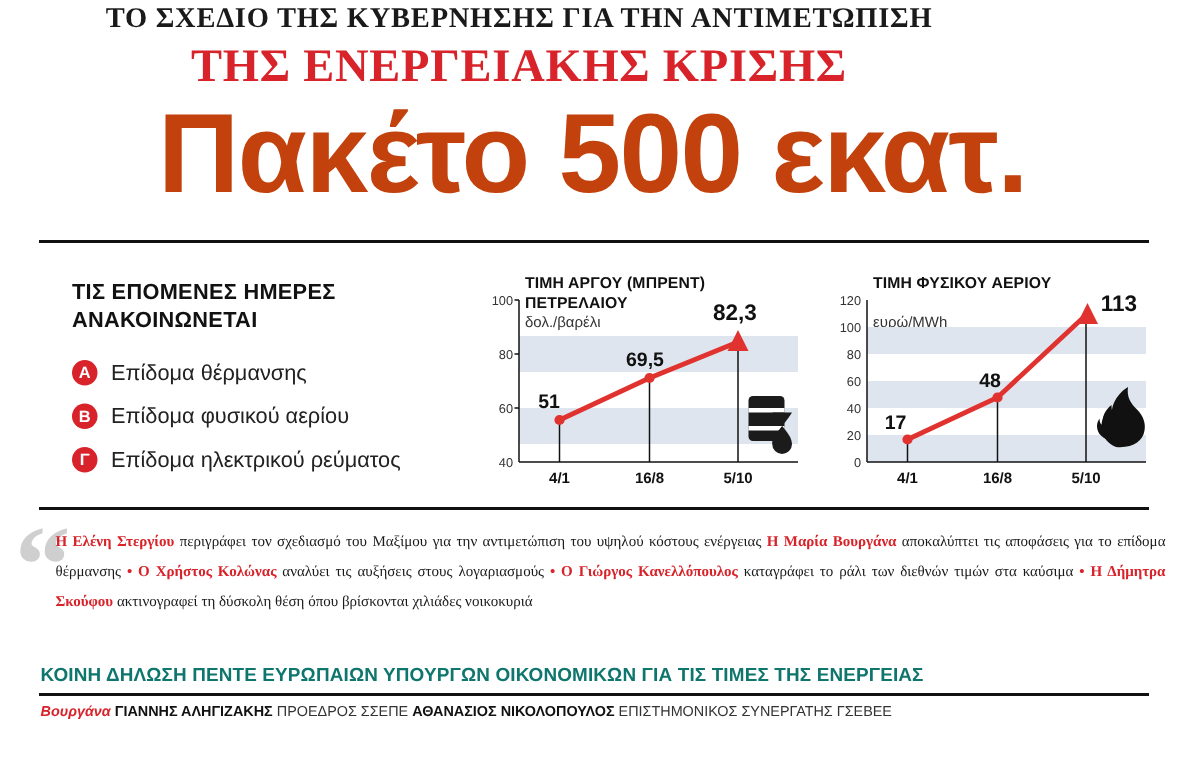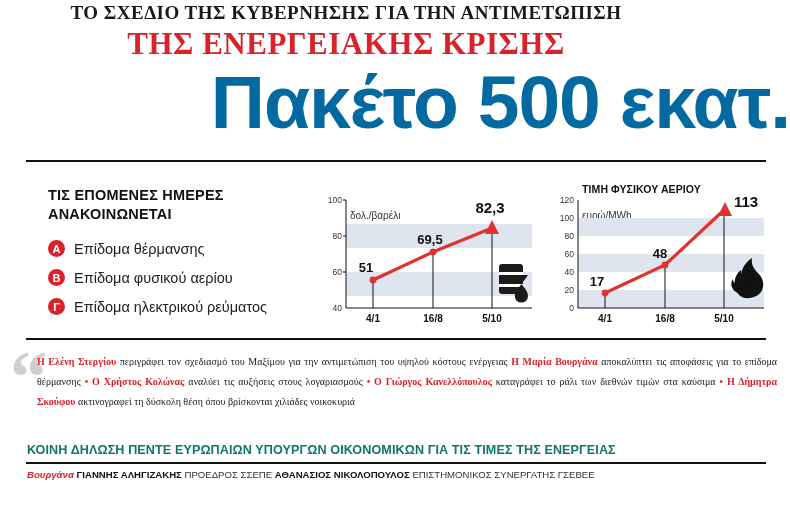--- a/index.html
+++ b/index.html
@@ -45,27 +45,27 @@
     font-size: 31px;
     letter-spacing: 0.5px;
     color: #d8232a;
     white-space: nowrap;
   }
   .main-title {
     position: absolute;
     left: 0px;
     top: 62px;
     width: 790px;
-    text-align: right;
+    text-align: center;
     font-family: "Liberation Sans", sans-serif;
     font-weight: bold;
     font-size: 75px;
     line-height: 80px;
     letter-spacing: -1px;
-    color: #0369a1;
+    color: #c2410c;
     white-space: nowrap;
   }
   .rule-top {
     position: absolute;
     left: 26px;
     top: 160px;
     width: 740px;
     height: 2px;
     background: #111;
   }
@@ -269,20 +269,21 @@
         <div class="bullet-text">Επίδομα φυσικού αερίου</div>
       </div>
       <div class="bullet-row">
         <div class="bullet-mark">Γ</div>
         <div class="bullet-text">Επίδομα ηλεκτρικού ρεύματος</div>
       </div>
     </div>
   </div>
 
   <div class="chart-box" id="chart-oil">
+    <div class="chart-title">ΤΙΜΗ ΑΡΓΟΥ (ΜΠΡΕΝΤ) ΠΕΤΡΕΛΑΙΟΥ</div>
     <div class="chart-unit">δολ./βαρέλι</div>
     <svg class="chart-svg" width="216" height="150">
 
       <rect x="30" y="44" width="186" height="24" fill="#dfe5ee"></rect>
       <rect x="30" y="92" width="186" height="24" fill="#dfe5ee"></rect>
 
       <line x1="30" y1="20" x2="30" y2="128" stroke="#111" stroke-width="1"></line>
       <line x1="30" y1="128" x2="216" y2="128" stroke="#111" stroke-width="1"></line>
 
       <text class="axis-label" x="26" y="23" text-anchor="end">100</text>

